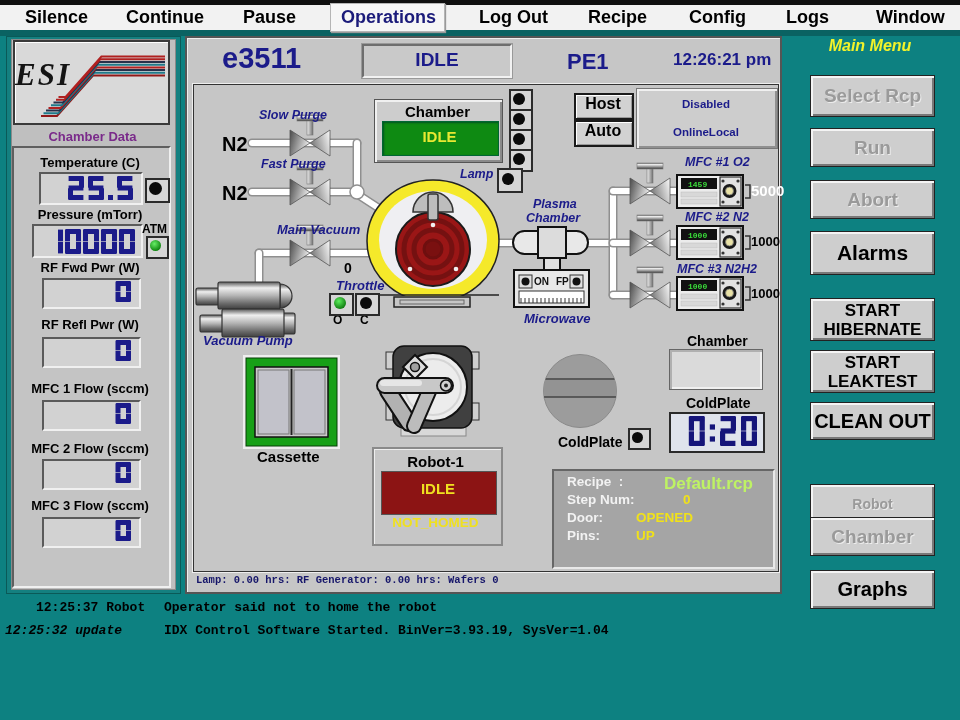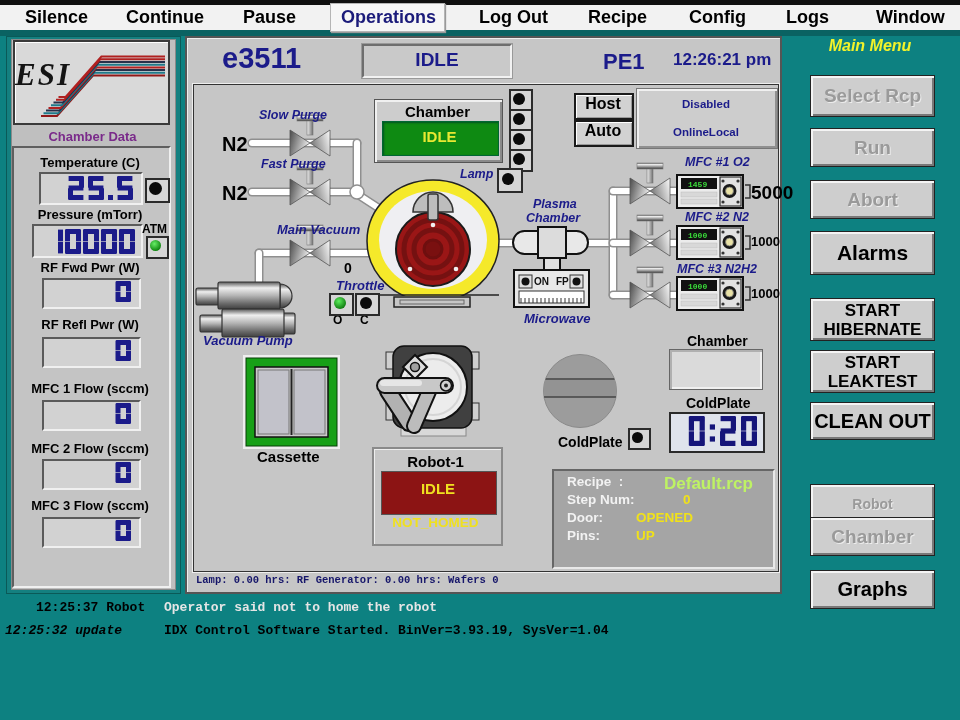--- a/index.html
+++ b/index.html
@@ -153,21 +153,21 @@
     <rect x="71.5" y="0.6" width="5.0" height="9.6" fill="#1b1b8a"></rect>
     <rect x="82.0" y="0.6" width="5.0" height="9.6" fill="#1b1b8a"></rect>
     <rect x="71.5" y="10.8" width="5.0" height="9.6" fill="#1b1b8a"></rect>
     <rect x="82.0" y="10.8" width="5.0" height="9.6" fill="#1b1b8a"></rect>
   </svg>
 
 <div class="abs" style="left:185px;top:36px;width:593px;height:554px;background:#c6c6c6;border:2px solid #555;box-shadow:inset 1px 1px 0 #eee;"></div>
 <div class="abs" style="left:222px;top:42px;font-size:29px;font-weight:bold;color:#1b1b8a;">e3511</div>
 <div class="abs" style="left:362px;top:44px;width:146px;height:30px;background:#c9c9c9;border-top:2px solid #6e6e6e;border-left:2px solid #6e6e6e;border-right:2px solid #f2f2f2;border-bottom:2px solid #f2f2f2;outline:1px solid #999;"></div>
 <div class="abs" style="left:362px;top:49px;width:150px;text-align:center;font-size:19px;font-weight:bold;color:#1b1b8a;">IDLE</div>
-<div class="abs" style="left:567px;top:49px;font-size:22px;font-weight:bold;color:#1b1b8a;margin-left:36px;">PE1</div>
+<div class="abs" style="left:567px;top:49px;font-size:22px;font-weight:bold;color:#1b1b8a;">PE1</div>
 <div class="abs" style="left:673px;top:50px;font-size:17px;font-weight:bold;color:#1b1b8a;">12:26:21 pm</div>
 <div class="abs" style="left:193px;top:84px;width:584px;height:486px;background:#c6c6c6;border:1px solid #333;box-shadow:0 0 0 1px #eee;"></div>
 <div class="abs mono" style="left:196px;top:574px;font-size:10.5px;color:#16166a;">Lamp: 0.00 hrs: RF Generator: 0.00 hrs: Wafers 0</div>
 
 <svg class="abs" style="left:0;top:0;" width="960" height="720" viewBox="0 0 960 720">
     <defs>
 <linearGradient id="mg" x1="0" y1="0" x2="0" y2="1">
  <stop offset="0" stop-color="#565656"></stop>
         <stop offset="0.22" stop-color="#efefef"></stop>
  <stop offset="0.5" stop-color="#b5b5b5"></stop>
@@ -377,21 +377,21 @@
 <div class="abs navlbl" style="left:460px;top:167px;font-size:12.5px;">Lamp</div>
 <div class="abs" style="left:222px;top:133px;font-weight:bold;font-size:20px;color:#000;white-space:nowrap;">N2</div>
 <div class="abs" style="left:222px;top:182px;font-weight:bold;font-size:20px;color:#000;white-space:nowrap;">N2</div>
 <div class="abs" style="left:344px;top:260px;font-weight:bold;font-size:14px;color:#000;white-space:nowrap;">0</div>
 <div class="abs" style="left:333px;top:313px;font-weight:bold;font-size:12px;color:#000;white-space:nowrap;">O</div>
 <div class="abs" style="left:360px;top:313px;font-weight:bold;font-size:12px;color:#000;white-space:nowrap;">C</div>
 <div class="abs" style="left:257px;top:448px;font-weight:bold;font-size:15px;color:#000000;white-space:nowrap;">Cassette</div>
 <div class="abs" style="left:558px;top:434px;font-weight:bold;font-size:14px;color:#000;white-space:nowrap;">ColdPlate</div>
 <div class="abs" style="left:687px;top:333px;font-weight:bold;font-size:14px;color:#000;white-space:nowrap;">Chamber</div>
 <div class="abs" style="left:686px;top:395px;font-weight:bold;font-size:14px;color:#000;white-space:nowrap;">ColdPlate</div>
-<div class="abs" style="left:751px;top:182px;font-weight:bold;font-size:19px;color:#000000;white-space:nowrap;">5000</div>
+<div class="abs" style="left:751px;top:182px;font-weight:bold;font-size:15px;color:#ffffff;white-space:nowrap;">5000</div>
 <div class="abs" style="left:751px;top:234px;font-weight:bold;font-size:13px;color:#000;white-space:nowrap;">1000</div>
 <div class="abs" style="left:751px;top:286px;font-weight:bold;font-size:13px;color:#000;white-space:nowrap;">1000</div>
 <div class="ind" style="left:509px;top:89px;width:20px;height:19px;">
     <i style="left:2px;top:1.5px;width:12px;height:12px;"></i>
   </div>
 <div class="ind" style="left:509px;top:109px;width:20px;height:19px;">
     <i style="left:2px;top:1.5px;width:12px;height:12px;"></i>
   </div>
 <div class="ind" style="left:509px;top:129px;width:20px;height:19px;">
     <i style="left:2px;top:1.5px;width:12px;height:12px;"></i>
@@ -466,15 +466,15 @@
 <div class="btn dis" style="top:180px;height:37px;font-size:19px;">Abort</div>
 <div class="btn" style="top:231px;height:42px;font-size:21px;">Alarms</div>
 <div class="btn" style="top:298px;height:41px;font-size:17px;line-height:19px;">START<br>HIBERNATE</div>
 <div class="btn" style="top:350px;height:41px;font-size:17px;line-height:19px;">START<br>LEAKTEST</div>
 <div class="btn" style="top:402px;height:36px;font-size:20px;">CLEAN OUT</div>
 <div class="btn dis" style="top:484px;height:37px;font-size:14px;">Robot</div>
 <div class="btn dis" style="top:517px;height:37px;font-size:19px;">Chamber</div>
 <div class="btn" style="top:570px;height:37px;font-size:20px;">Graphs</div>
 
 <div class="abs mono" style="left:5px;top:600px;font-size:13px;color:#000;margin-left:31px;">12:25:37 Robot</div>
-<div class="abs mono" style="left:164px;top:600px;font-size:13px;color:#e5e5e5;">Operator said not to home the robot</div>
+<div class="abs mono" style="left:164px;top:600px;font-size:13px;color:#000000;">Operator said not to home the robot</div>
 <div class="abs mono" style="left:5px;top:623px;font-size:13px;color:#000;font-style:italic;">12:25:32 update</div>
 <div class="abs mono" style="left:164px;top:623px;font-size:13px;color:#000;">IDX Control Software Started. BinVer=3.93.19, SysVer=1.04</div>
 
 </body></html>

